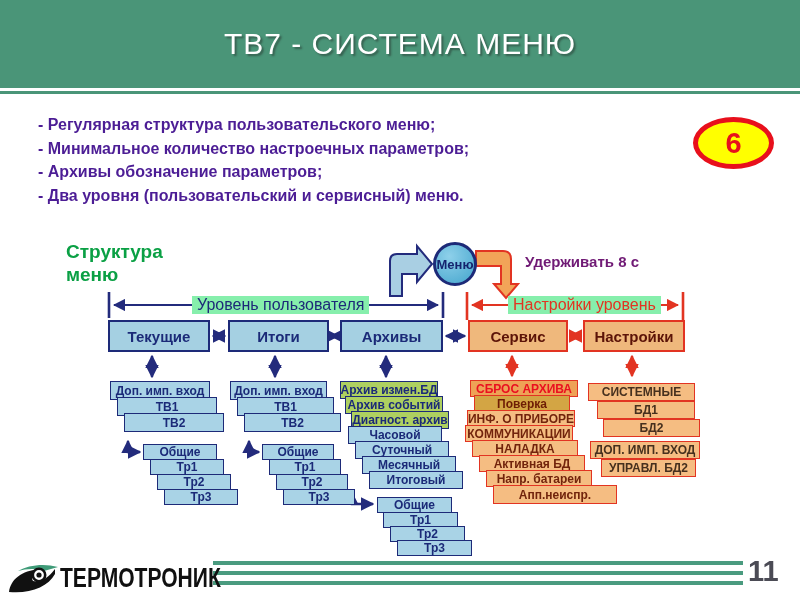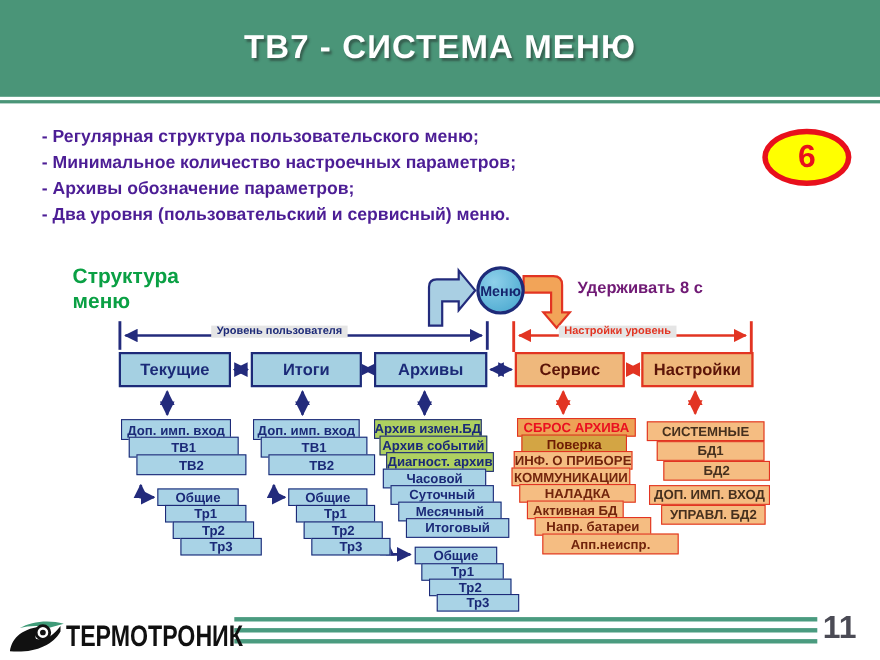--- a/index.html
+++ b/index.html
@@ -2,21 +2,21 @@
 <html><head>
 <meta charset="utf-8">
 <style>
   html,body{margin:0;padding:0;background:#fff;}
   .slide{position:relative;width:800px;height:600px;background:#fff;overflow:hidden;
          font-family:"Liberation Sans",sans-serif;}
 
   
   .hdr{position:absolute;left:0;top:0;width:800px;height:88px;background:#4a9578;
        display:flex;align-items:center;justify-content:center;}
-  .hdr h1{margin:0;color:#fff;font-size:30px;font-weight:bold;letter-spacing:1px;
+  .hdr h1{margin:0;color:#fff;font-size:30px;font-weight:normal;letter-spacing:1px;
           text-shadow:2px 2px 2px rgba(30,30,30,.45);}
   .hdr-line{position:absolute;left:0;top:91px;width:800px;height:3px;background:#4a9578;}
 
   
   .bullets{position:absolute;left:38px;top:113px;margin:0;padding:0;list-style:none;}
   .bullets li{color:#4c1d95;font-weight:bold;font-size:16px;line-height:23.5px;white-space:nowrap;}
 
   
   .badge{position:absolute;left:693px;top:117px;width:81px;height:52px;border-radius:50%;
          background:#ffff00;border:5px solid #e8101c;box-sizing:border-box;
@@ -24,22 +24,22 @@
   .badge span{color:#e8101c;font-weight:bold;font-size:29px;}
 
   
   .struct{position:absolute;left:66px;top:240px;color:#0aa044;font-weight:bold;
           font-size:19px;line-height:23px;}
 
   
   .connectors{position:absolute;left:0;top:0;width:800px;height:600px;pointer-events:none;}
 
   
-  .lvl-label{position:absolute;top:296px;background:#e5e5e5;padding:0 5px;font-size:10px;
-             font-weight:700;white-space:nowrap;}
+  .lvl-label{position:absolute;top:296px;background:#86efac;padding:0 5px;font-size:16px;
+             font-weight:400;white-space:nowrap;}
   .lvl-user{left:192px;color:#1d2a78;}
   .lvl-service{left:508px;color:#e23422;}
 
   
   .menu-circle{position:absolute;left:433px;top:242px;width:44px;height:44px;border-radius:50%;
                background:radial-gradient(circle at 35% 30%, #8ed0ea, #44a5cd);
                border:3px solid #1d2a78;box-sizing:border-box;
                display:flex;align-items:center;justify-content:center;
                color:#15246e;font-weight:bold;font-size:13px;}
   .hold-hint{position:absolute;left:525px;top:253px;color:#701a75;font-weight:bold;font-size:15px;}
@@ -174,21 +174,21 @@
   <div class="card b" style="left:377px;top:497px;width:75px;height:16px">Общие</div>
   <div class="card b" style="left:383px;top:512px;width:75px;height:16px">Тр1</div>
   <div class="card b" style="left:390px;top:526px;width:75px;height:16px">Тр2</div>
   <div class="card b" style="left:397px;top:540px;width:75px;height:16px">Тр3</div>
 
   <div class="card o reset" style="left:470px;top:380px;width:108px;height:17px">СБРОС АРХИВА</div>
   <div class="card o verif" style="left:474px;top:395px;width:96px;height:17px">Поверка</div>
   <div class="card o" style="left:467px;top:410px;width:108px;height:17px">ИНФ. О ПРИБОРЕ</div>
   <div class="card o" style="left:465px;top:425px;width:108px;height:17px">КОММУНИКАЦИИ</div>
   <div class="card o" style="left:472px;top:440px;width:106px;height:17px">НАЛАДКА</div>
-  <div class="card o" style="left:479px;top:455px;width:88px;height:17px">Активная БД</div>
+  <div class="card o" style="left:479px;top:455px;width:106px;height:17px">Активная БД</div>
   <div class="card o" style="left:486px;top:470px;width:106px;height:17px">Напр. батареи</div>
   <div class="card o" style="left:493px;top:485px;width:124px;height:19px">Апп.неиспр.</div>
 
   <div class="card o settings" style="left:588px;top:383px;width:107px;height:18px">СИСТЕМНЫЕ</div>
   <div class="card o settings" style="left:597px;top:401px;width:98px;height:18px">БД1</div>
   <div class="card o settings" style="left:603px;top:419px;width:97px;height:18px">БД2</div>
   <div class="card o settings" style="left:590px;top:441px;width:110px;height:18px">ДОП. ИМП. ВХОД</div>
   <div class="card o settings" style="left:601px;top:459px;width:95px;height:18px">УПРАВЛ. БД2</div>
 
   <div class="stripe" style="top:561px"></div>

